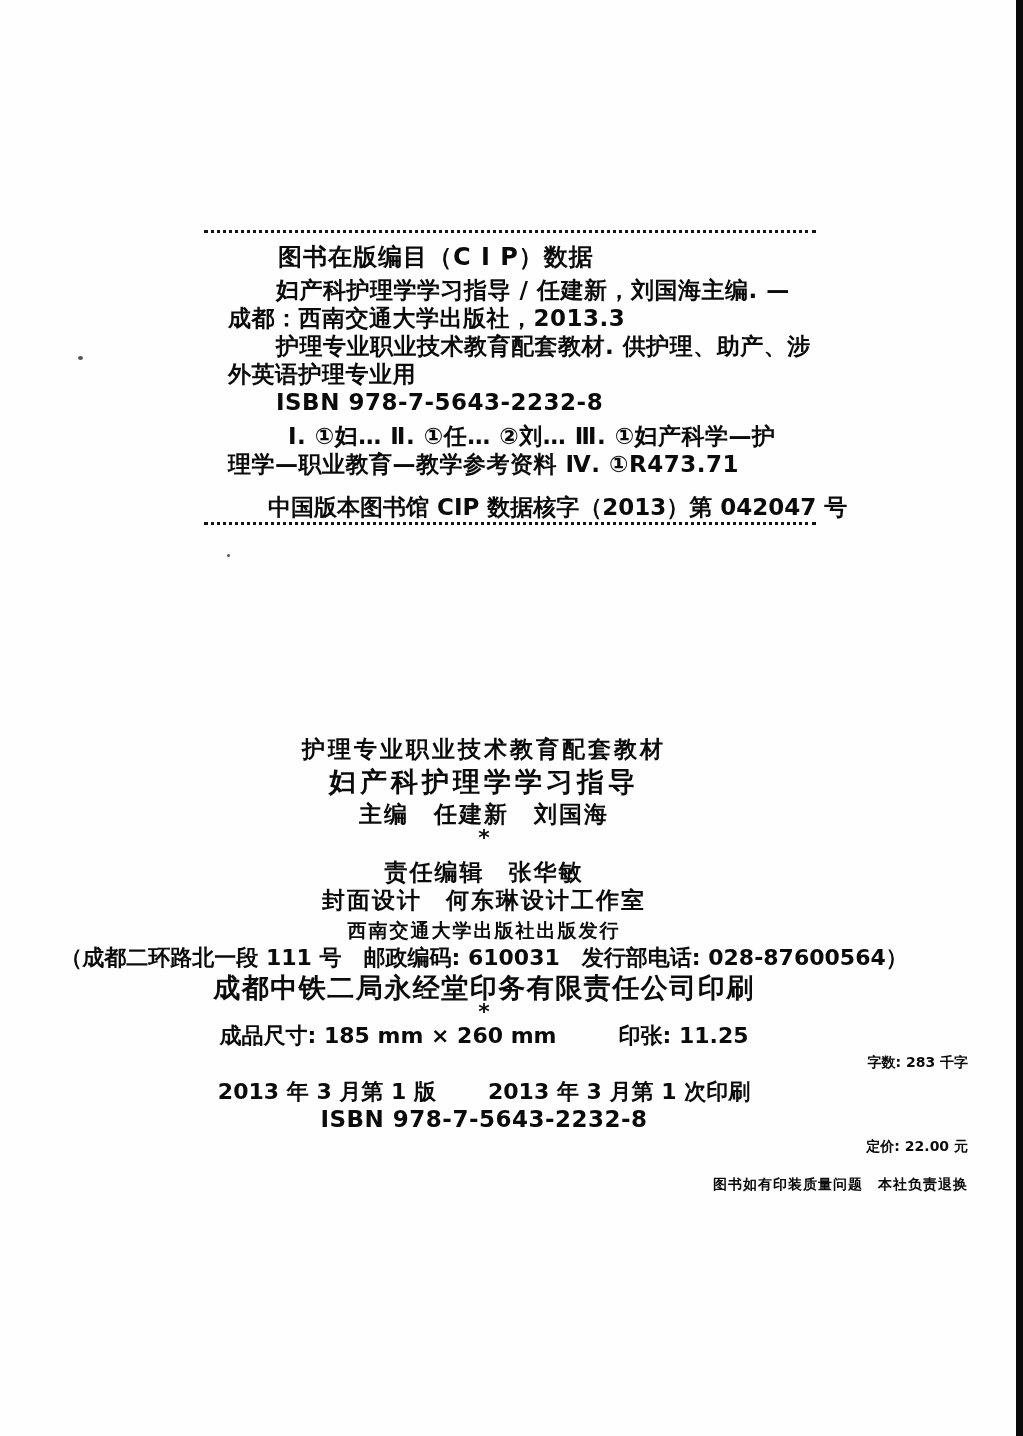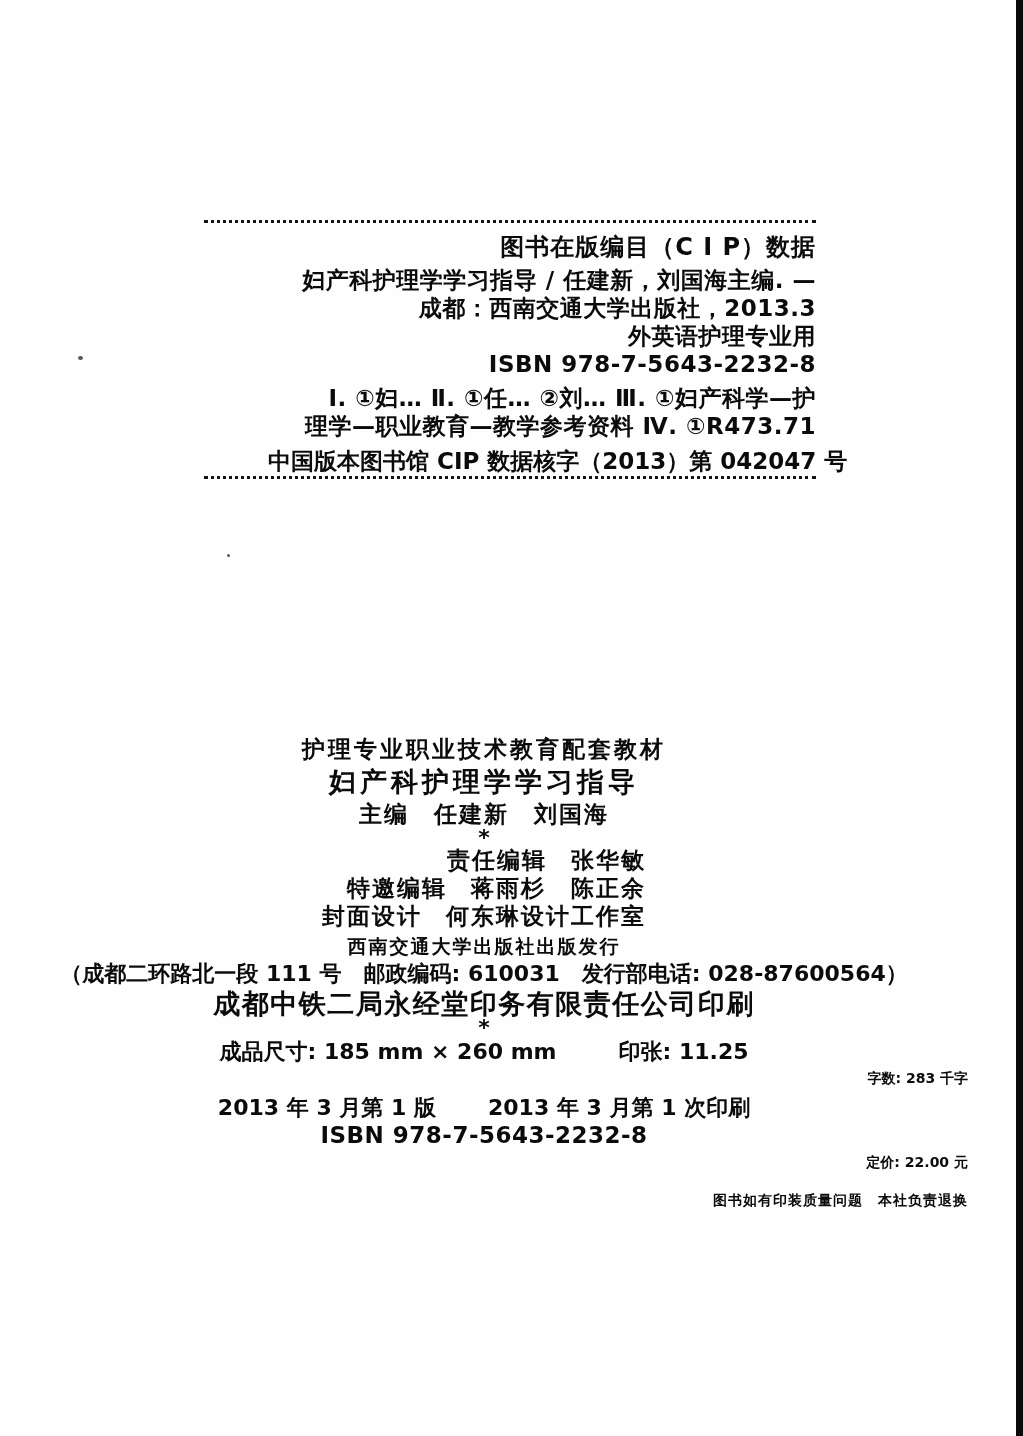--- a/index.html
+++ b/index.html
@@ -21,66 +21,65 @@
     width: 7px; height: 1436px;
     background: #0a0a0a;
   }
   .speck { position: absolute; background: #555; border-radius: 50%; }
   .speck-1 { left: 78px; top: 356px; width: 5px; height: 4px; }
   .speck-2 { left: 227px; top: 554px; width: 3px; height: 3px; }
 
   
   .cip-box {
     position: absolute;
-    left: 204px; top: 220px;
+    left: 204px; top: 230px;
     width: 612px;
     border-top: 3px dotted #141414;
     border-bottom: 3px dotted #141414;
     padding: 9px 0 2px 0;
     box-sizing: border-box;
     font-weight: 700;
-    text-align: right;
   }
   .cip-title {
     font-size: 24px; line-height: 30px;
     margin: 0 0 4px 74px;
     letter-spacing: 1px;
   }
   .cip-line {
     font-size: 23px; line-height: 28px;
     padding-left: 24px;
     letter-spacing: 0.5px;
     white-space: nowrap;
   }
   .cip-line.indent { padding-left: 72px; }
   .cip-line.class-first { margin-top: 6px; padding-left: 84px; }
   .cip-record {
     font-size: 23px; line-height: 26px;
-    margin-top: 8px;
+    margin-top: 16px;
     padding-left: 64px;
     white-space: nowrap;
   }
 
   
   .colophon {
     position: absolute;
     left: 0; top: 735px;
     width: 968px;
     text-align: center;
     font-weight: 700;
   }
   .series   { font-size: 23px; line-height: 28px; letter-spacing: 3px; }
   .book-title {
     font-size: 27px; line-height: 34px; letter-spacing: 4px;
     margin-top: 2px; font-weight: 900;
   }
   .kai { font-family: Liberation Serif, serif; }
   .editors  { font-size: 23px; line-height: 28px; margin-top: 2px; letter-spacing: 2px; }
   .star     { font-size: 22px; line-height: 14px; margin-top: 2px; font-weight: 900; }
-  .staff    { display: inline-block; text-align: right; margin-top: 2px; }
+  .staff    { display: inline-block; text-align: center; margin-top: 14px; }
   .staff-row { font-size: 23px; line-height: 28px; letter-spacing: 2px; }
   .staff-role { margin-right: 24px; }
   .publisher { font-size: 19px; line-height: 30px; letter-spacing: 2px; }
   .address  { font-size: 22px; line-height: 26px; white-space: nowrap; }
   .website  { font-size: 22px; line-height: 26px; letter-spacing: 0.5px; }
   .printer  { font-size: 27px; line-height: 30px; margin-top: 2px; letter-spacing: 1.5px; }
   .two-col  { font-size: 22px; line-height: 26px; margin-top: 4px; white-space: nowrap; }
   .gap-wide  { display: inline-block; width: 62px; }
   .gap-med   { display: inline-block; width: 52px; }
   .line     { font-size: 14px; line-height: 26px; text-align: right; }
@@ -94,40 +93,38 @@
 <div class="page">
 
   <div class="edge-strip"></div>
   <div class="speck speck-1"></div>
   <div class="speck speck-2"></div>
 
   <section class="cip-box">
     <div class="cip-title">图书在版编目（C I P）数据</div>
     <div class="cip-line indent">妇产科护理学学习指导 / 任建新，刘国海主编. —</div>
     <div class="cip-line">成都：西南交通大学出版社，2013.3</div>
+    <div class="cip-line indent">护理专业职业技术教育配套教材. 供护理、助产、涉</div>
     <div class="cip-line">外英语护理专业用</div>
     <div class="cip-line indent">ISBN 978-7-5643-2232-8</div>
     <div class="cip-line class-first">Ⅰ. ①妇… Ⅱ. ①任… ②刘… Ⅲ. ①妇产科学—护</div>
     <div class="cip-line">理学—职业教育—教学参考资料 Ⅳ. ①R473.71</div>
     <div class="cip-record">中国版本图书馆 CIP 数据核字（2013）第 042047 号</div>
   </section>
 
   <section class="colophon">
     <div class="series">护理专业职业技术教育配套教材</div>
     <div class="book-title">妇产科护理学学习指导</div>
     <div class="editors kai">主编　任建新　刘国海</div>
     <div class="star">*</div>
 
     <div>
       <div class="staff kai">
         <div class="staff-row">
           <span class="staff-role">责任编辑</span><span>张华敏</span>
-        </div>
-        <div class="staff-row">
-          <span class="staff-role">特邀编辑</span><span>蒋雨杉　陈正余</span>
         </div>
         <div class="staff-row">
           <span class="staff-role">封面设计</span><span>何东琳设计工作室</span>
         </div>
       </div>
     </div>
 
     <div class="publisher">西南交通大学出版社出版发行</div>
     <div class="address">（成都二环路北一段 111 号　邮政编码: 610031　发行部电话: 028-87600564）</div>
     <div class="printer">成都中铁二局永经堂印务有限责任公司印刷</div>

